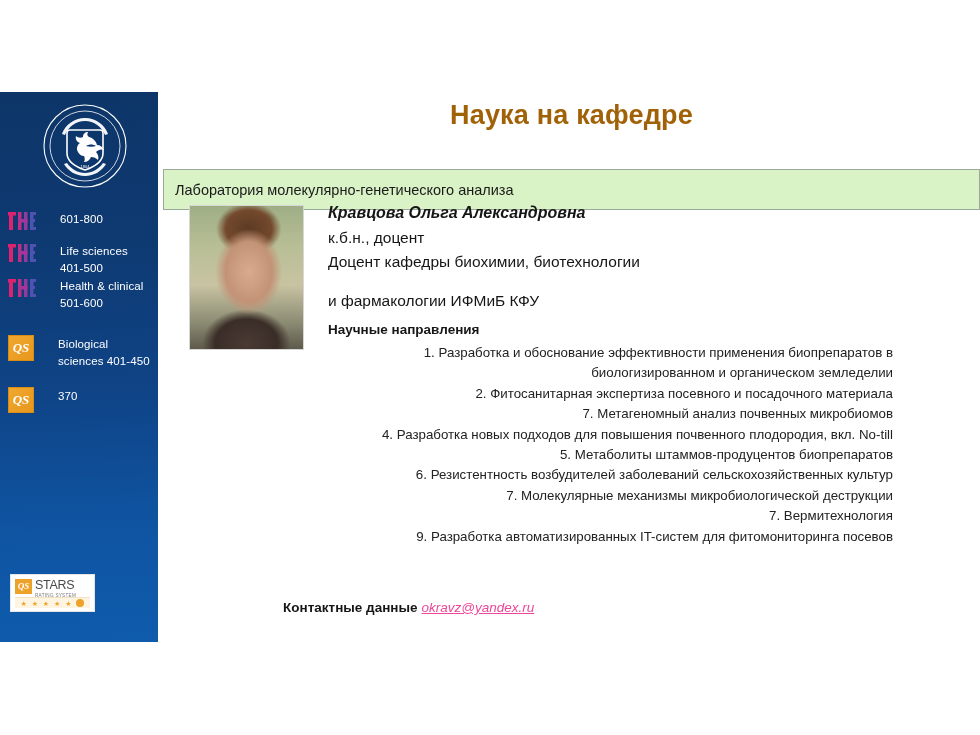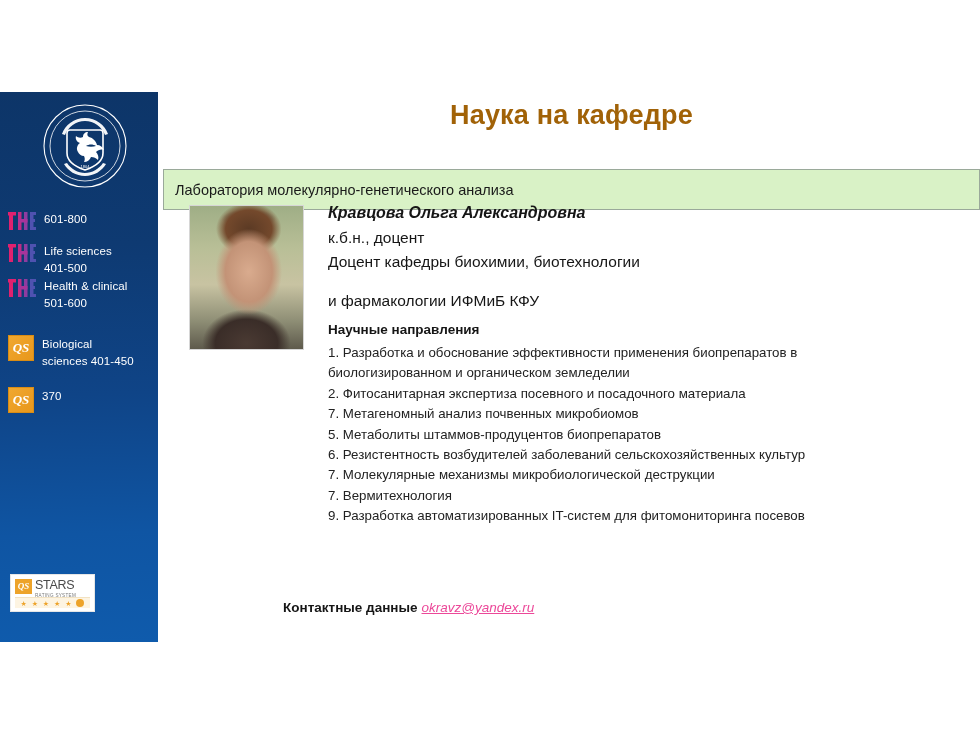--- a/index.html
+++ b/index.html
@@ -42,20 +42,21 @@
     width: 90px;
     height: 88px;
   }
 
   .badge-row {
     position: absolute;
     left: 8px;
     display: flex;
     align-items: flex-start;
     width: 150px;
+    gap: 16px;
   }
   .badge-logo {
     width: 28px;
     height: 22px;
     flex: 0 0 auto;
     margin-right: 8px;
   }
   .badge-text {
     color: #ffffff;
     font-size: 11.5px;
@@ -229,20 +230,21 @@
   }
 
   #directions-list {
     position: absolute;
     left: 165px;
     top: 251px;
     width: 565px;
     margin: 0;
     padding: 0;
     list-style: none;
+    text-align: right;
   }
   #directions-list li {
     font-size: 13.3px;
     line-height: 20.4px;
     color: #222222;
   }
 
   #contact {
     position: absolute;
     left: 120px;
@@ -380,20 +382,21 @@
     <div class="person-line" id="person-degree">к.б.н., доцент</div>
     <div class="person-line" id="person-role1">Доцент кафедры биохимии, биотехнологии</div>
     <div class="person-line" id="person-role2">и фармакологии ИФМиБ КФУ</div>
 
     <div id="directions-head">Научные направления</div>
 
     <ul id="directions-list">
       <li>1. Разработка и обоснование эффективности применения биопрепаратов в биологизированном и органическом земледелии</li>
       <li>2. Фитосанитарная экспертиза посевного и посадочного материала</li>
       <li>7. Метагеномный анализ почвенных микробиомов</li>
+      <li>4. Разработка новых подходов для повышения почвенного плодородия, вкл. No-till</li>
       <li>5. Метаболиты штаммов-продуцентов биопрепаратов</li>
       <li>6. Резистентность возбудителей заболеваний сельскохозяйственных культур</li>
       <li>7. Молекулярные механизмы микробиологической деструкции</li>
       <li>7. Вермитехнология</li>
       <li>9. Разработка автоматизированных IT-систем для фитомониторинга посевов</li>
     </ul>
 
     <div id="contact">
       <span id="contact-label">Контактные данные</span><span id="contact-email">okravz@yandex.ru</span>
     </div>

